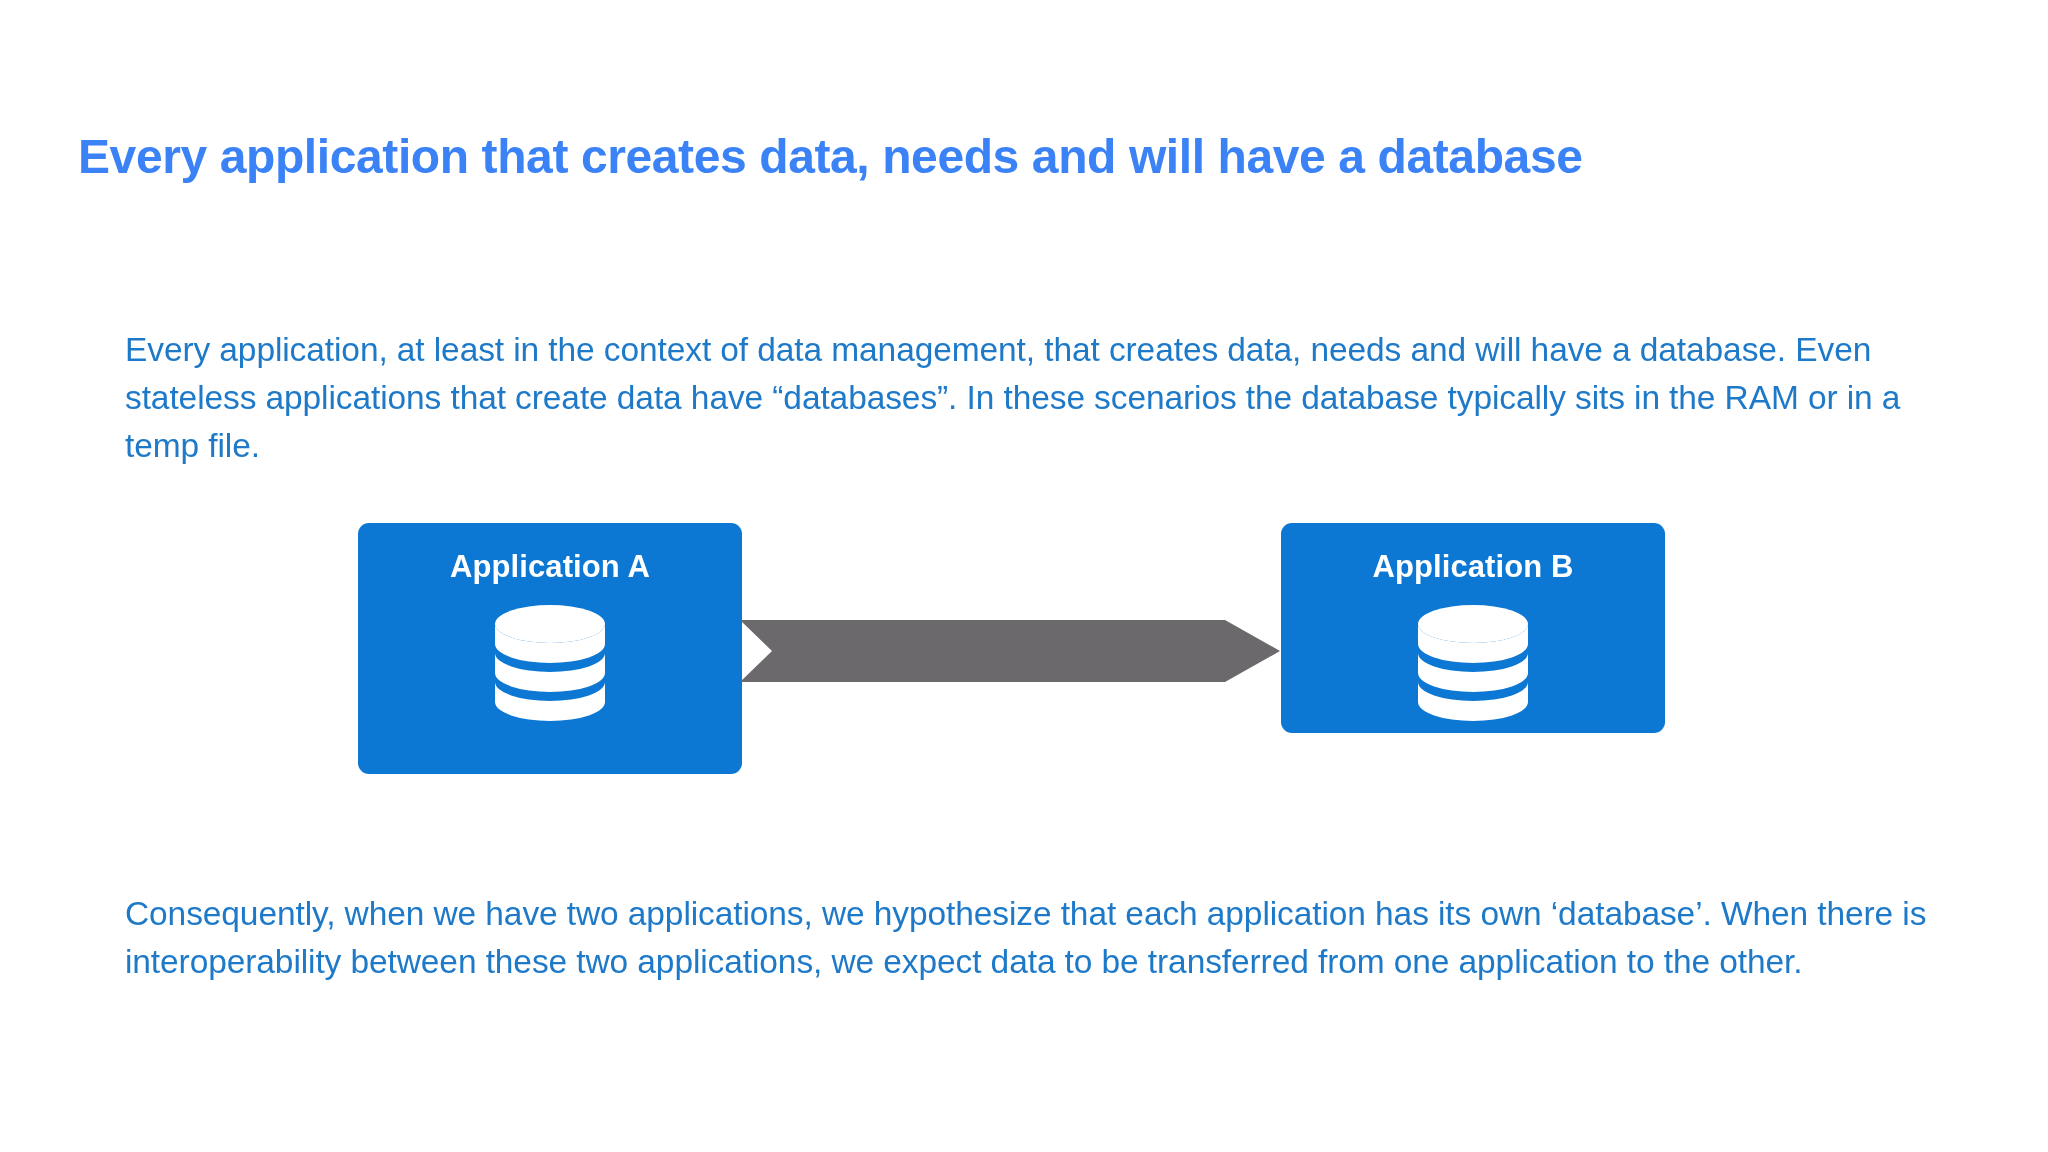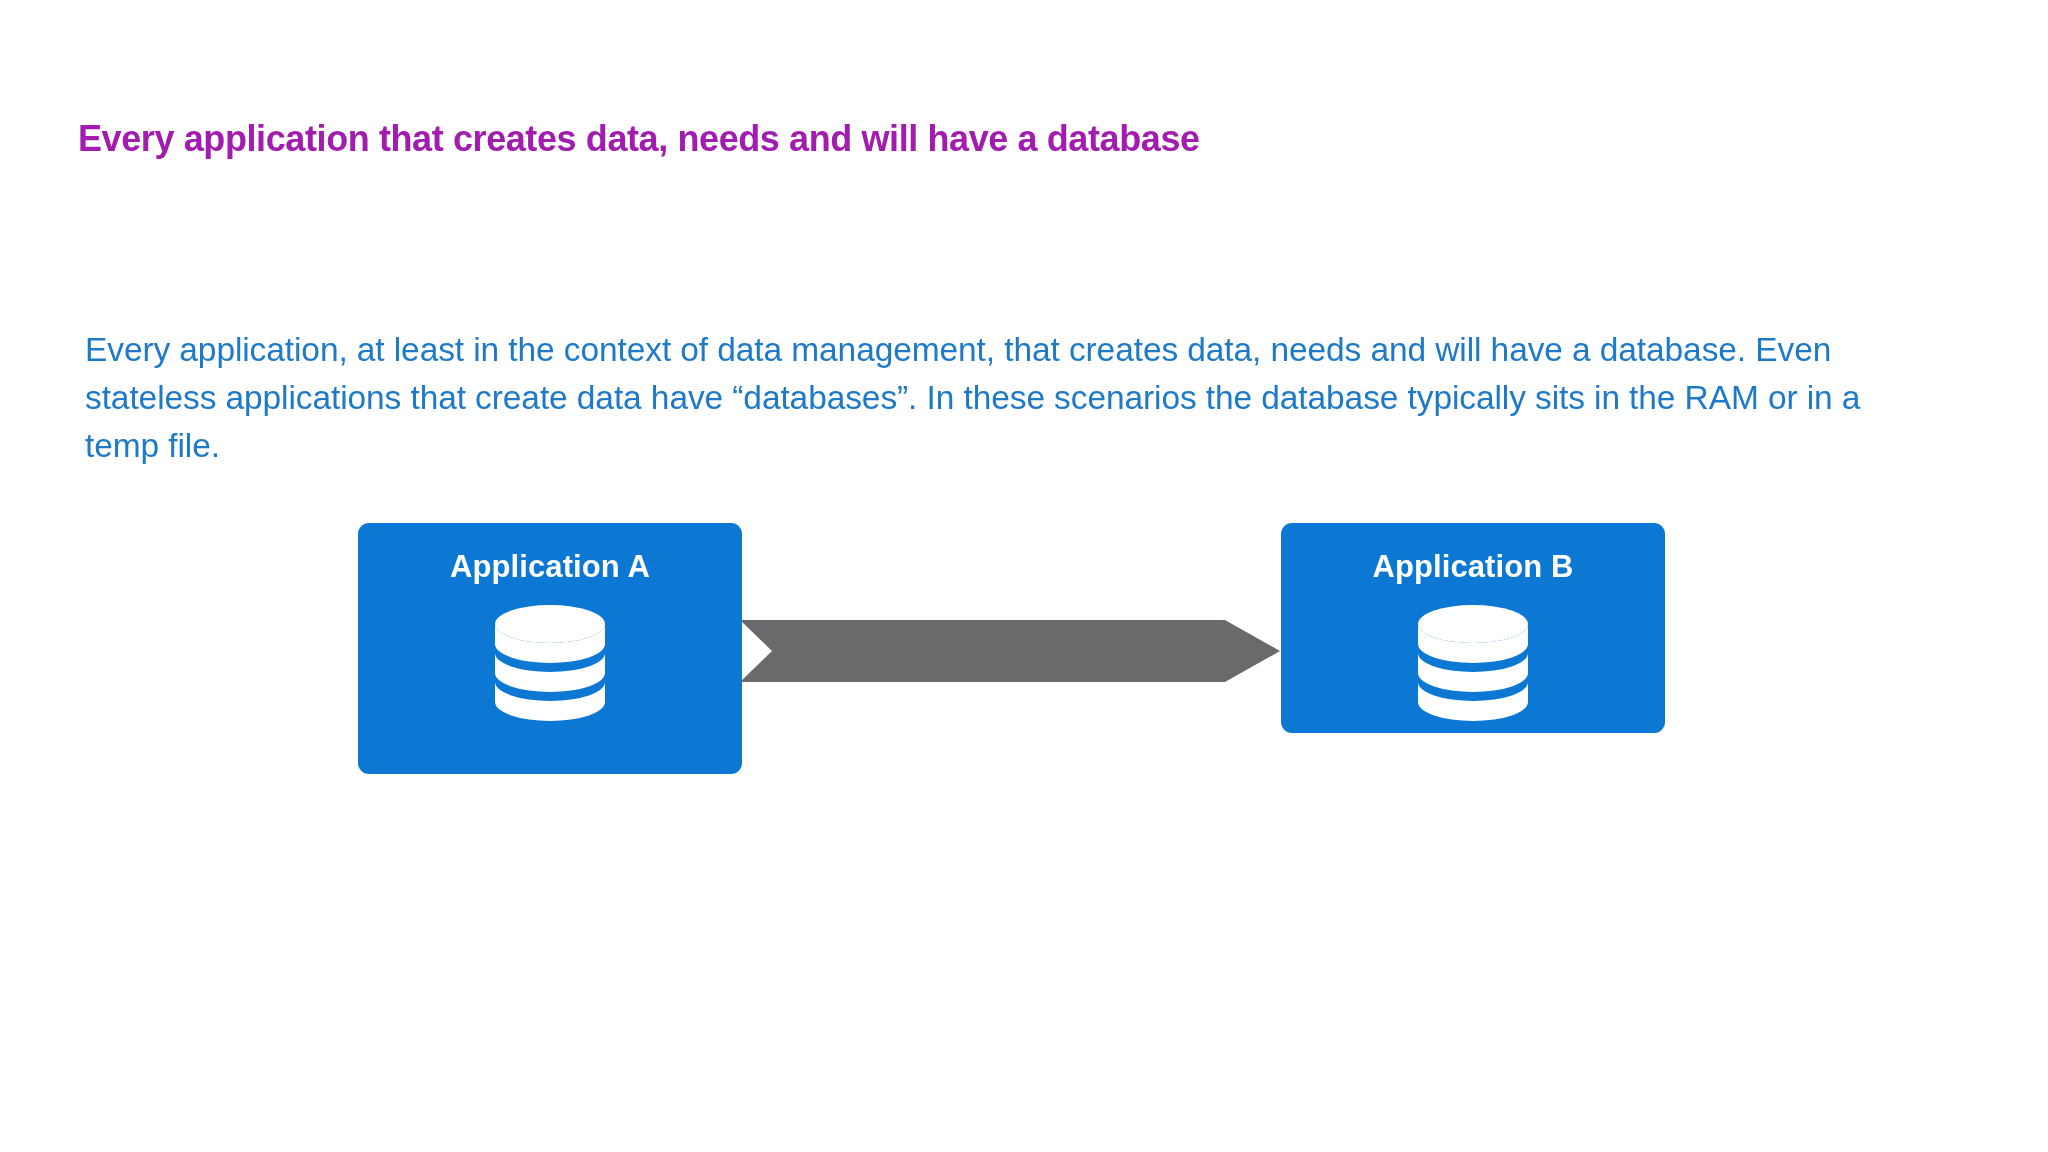--- a/index.html
+++ b/index.html
@@ -18,38 +18,39 @@
   .slide {
     position: absolute;
     inset: 0;
     background: #ffffff;
   }
 
   
   .slide-title {
     position: absolute;
     left: 78px;
-    top: 84px;
+    top: 94px;
     width: 1820px;
-    font-size: 36px;
+    font-size: 48px;
     line-height: 62px;
     font-weight: 700;
-    color: #a21caf;
+    color: #3b82f6;
     letter-spacing: -0.4px;
     white-space: nowrap;
   }
 
   
   .body-text {
     position: absolute;
     color: #1e7ac8;
     font-size: 33.5px;
     line-height: 48px;
     font-weight: 400;
     letter-spacing: -0.1px;
+    margin-left: 40px;
   }
   .para-top {
     left: 85px;
     top: 292px;
     width: 1800px;
   }
   .para-bottom {
     left: 85px;
     top: 856px;
     width: 1900px;
@@ -138,14 +139,15 @@
         <path d="M8 21 L8 45 A55 19 0 0 0 118 45 L118 21 A55 19 0 0 1 8 21 Z" fill="#ffffff"></path>
         <path d="M8 41 L8 49 A55 19 0 0 0 118 49 L118 41 A55 19 0 0 1 8 41 Z" fill="#0c78d4"></path>
         <path d="M8 50 L8 74 A55 19 0 0 0 118 74 L118 50 A55 19 0 0 1 8 50 Z" fill="#ffffff"></path>
         <path d="M8 70 L8 78 A55 19 0 0 0 118 78 L118 70 A55 19 0 0 1 8 70 Z" fill="#0c78d4"></path>
         <path d="M8 79 L8 99 A55 19 0 0 0 118 99 L118 79 A55 19 0 0 1 8 79 Z" fill="#ffffff"></path>
       </svg>
     </div>
 
   </div>
 
+  <p class="body-text para-bottom">Consequently, when we have two applications, we hypothesize that each application has its own ‘database’. When there is interoperability between these two applications, we expect data to be transferred from one application to the other.</p>
 
 </div>
 
 </body></html>

